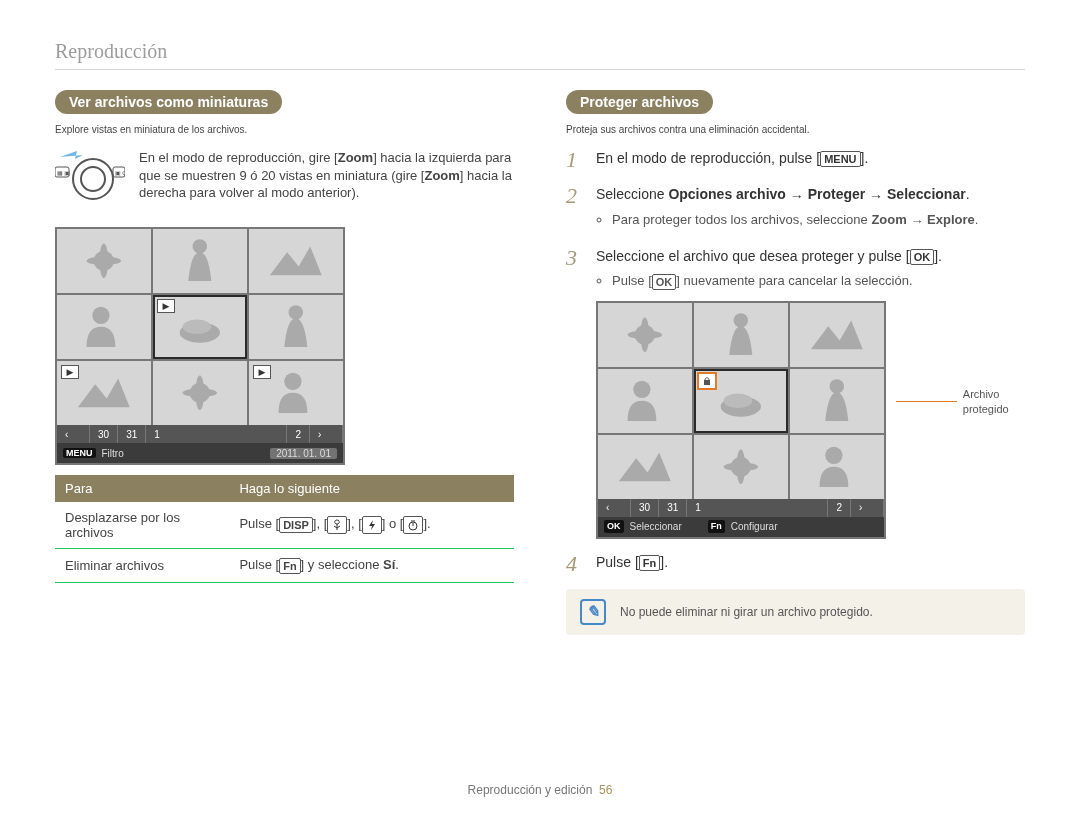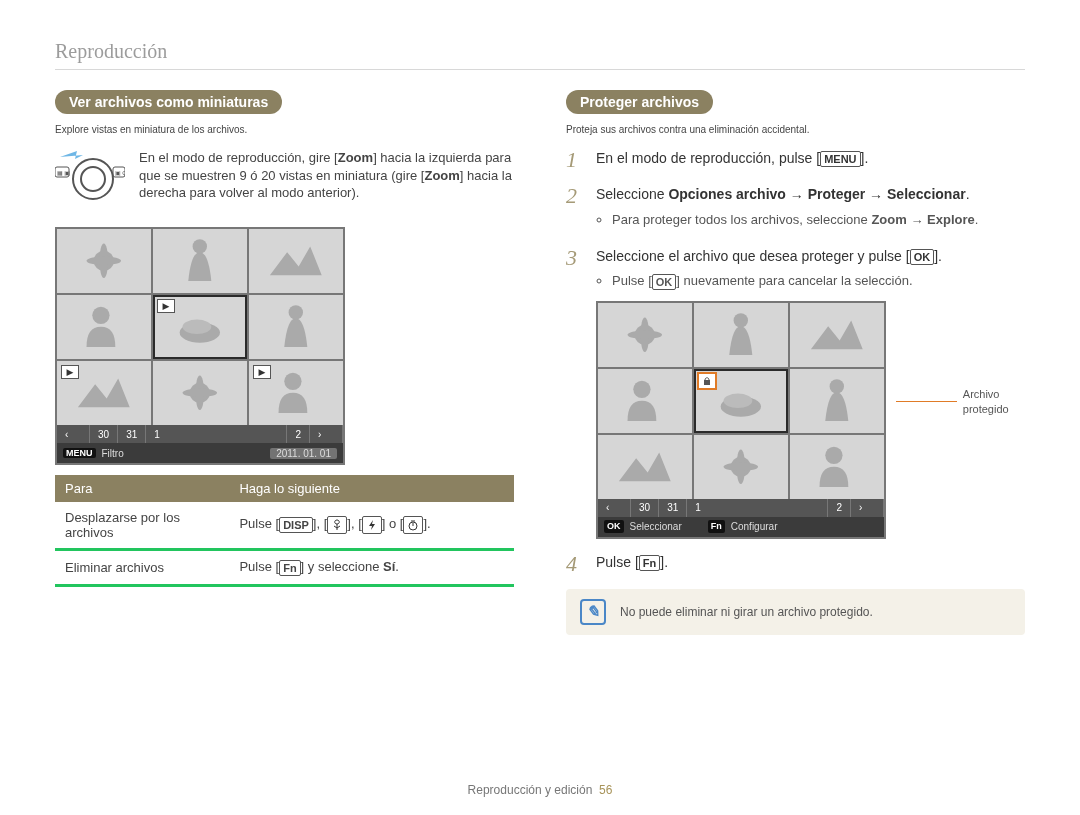--- a/index.html
+++ b/index.html
@@ -26,21 +26,21 @@
   .bar{display:flex;align-items:center;background:#555;color:#fff;font-size:10px;height:18px;}
   .bar .cell{flex:none;padding:0 8px;border-right:1px solid #777;height:100%;display:flex;align-items:center;}
   .bar .arrow{width:16px;text-align:center;cursor:default;}
   .bar2{display:flex;align-items:center;background:#3b3b3b;color:#ddd;font-size:10px;height:20px;padding:0 6px;gap:6px;}
   .bar2 .btn{background:#111;color:#fff;border-radius:2px;padding:0 3px;font-weight:bold;font-size:9px;}
   .bar2 .dateseg{margin-left:auto;background:#737373;padding:0 6px;border-radius:2px;}
 
   
   table.guide{width:100%;border-collapse:collapse;margin-top:10px;font-size:13px;}
   table.guide th{background:#8b8161;color:#fff;text-align:left;font-weight:normal;padding:6px 10px;}
-  table.guide td{padding:8px 10px;border-bottom:3px solid #22c55e;color:#444;vertical-align:middle;}
+  table.guide td{padding:8px 10px;border-bottom:1px solid #22c55e;color:#444;vertical-align:middle;}
   .keycap{display:inline-block;border:1px solid #555;border-radius:2px;padding:0 3px;font-weight:bold;font-size:11px;line-height:14px;vertical-align:middle;background:#fff;}
   .iconcap{display:inline-flex;border:1px solid #555;border-radius:2px;width:18px;height:16px;align-items:center;justify-content:center;vertical-align:middle;background:#fff;}
   .iconcap svg{width:12px;height:12px;}
 
   
   ol.steps{list-style:none;padding:0;margin:0;}
   ol.steps>li{display:flex;gap:12px;margin-bottom:14px;font-size:14px;color:#333;line-height:1.4;}
   ol.steps>li>.num{color:#a59a77;font-size:22px;font-style:italic;font-family:Georgia,serif;width:18px;flex:none;line-height:1;}
   ol.steps ul{margin:6px 0 0 0;padding-left:16px;font-size:13px;color:#555;}
   ol.steps ul li{margin-bottom:4px;}

